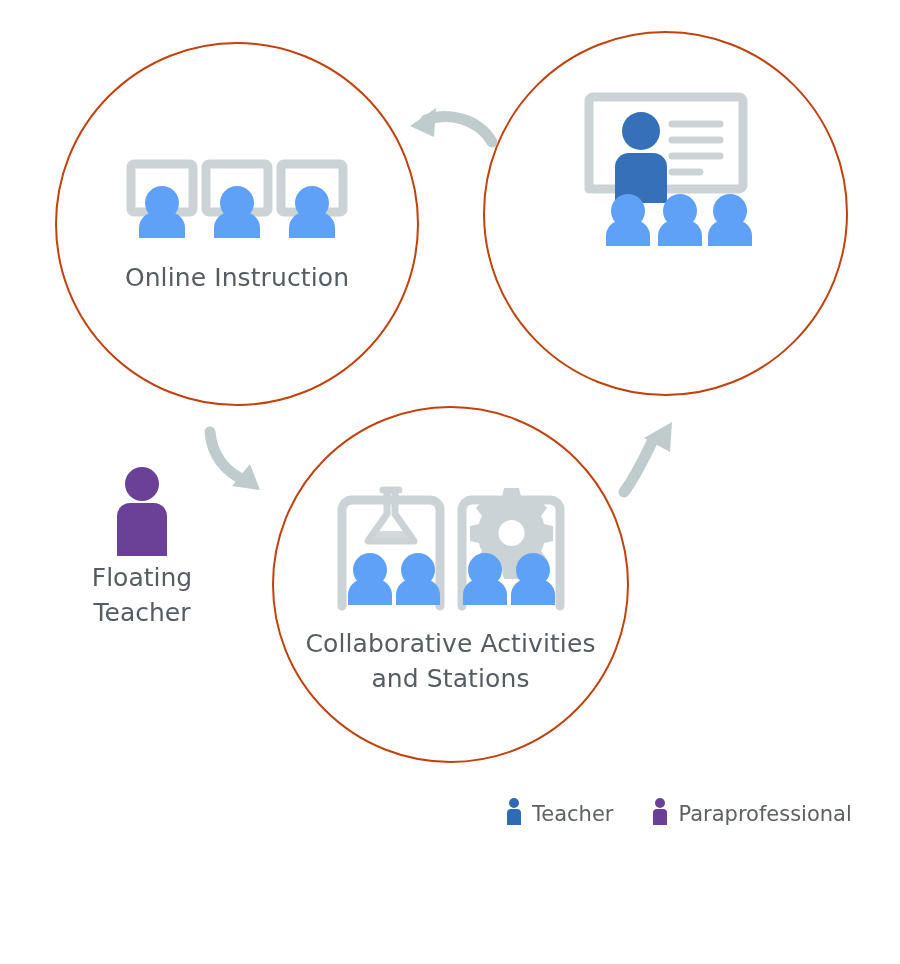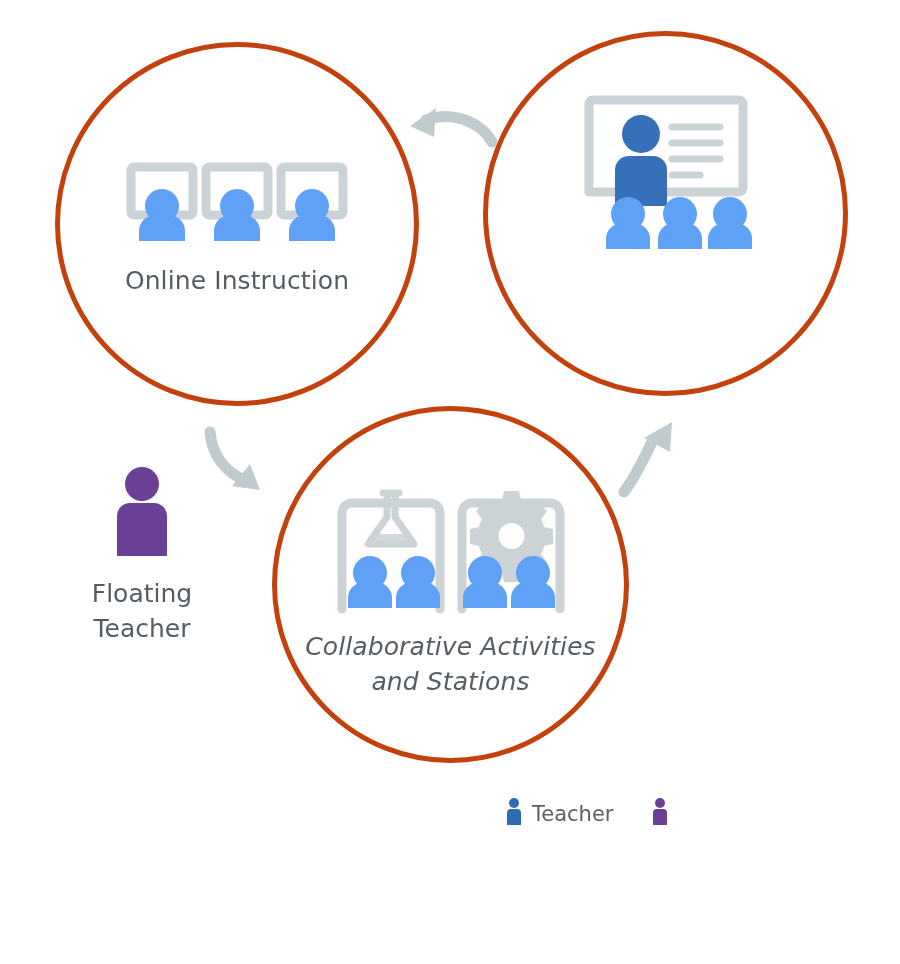--- a/index.html
+++ b/index.html
@@ -16,21 +16,21 @@
   #stage {
     position: relative;
     width: 900px;
     height: 964px;
     background: #ffffff;
   }
   .node-circle {
     position: absolute;
     border-radius: 50%;
     background: #ffffff;
-    border: 5px solid #c2410c;
+    border: 2px solid #c2410c;
     box-sizing: border-box;
     display: flex;
     flex-direction: column;
     align-items: center;
     justify-content: flex-start;
   }
   .node-label {
     color: #555d64;
     font-size: 25px;
     line-height: 35px;
@@ -51,37 +51,37 @@
   #circle-online .icon-wrap { margin-top: 110px; }
   #circle-online .node-label { margin-top: 22px; }
 
   #circle-teacher {
     left: 483px; top: 31px; width: 365px; height: 365px;
   }
   #circle-teacher .icon-wrap { margin-top: 58px; }
   #circle-teacher .node-label { margin-top: 18px; }
 
   #circle-collab {
-    left: 272px; top: 406px; width: 357px; height: 357px; font-style: italic;
+    left: 272px; top: 406px; width: 357px; height: 357px;
   }
   #circle-collab .icon-wrap { margin-top: 78px; }
   #circle-collab .node-label { margin-top: 14px; }
 
   
   #floating-teacher {
     position: absolute;
     left: 57px;
     top: 466px;
     width: 170px;
     display: flex;
     flex-direction: column;
     align-items: center;
   }
   #floating-teacher .ft-label {
-    margin-top: 16px;
+    margin-top: 0;
     color: #555d64;
     font-size: 25px;
     line-height: 35px;
     text-align: center;
     white-space: pre-line;
   }
 
   
   .arrow-svg { position: absolute; }
   #arrow-top    { left: 400px; top:  96px; }
@@ -242,16 +242,17 @@
     </div>
     <div class="legend-item">
       <span>
         <svg width="18" height="27" viewBox="0 0 18 27" xmlns="http://www.w3.org/2000/svg">
           <g fill="#6b3f96">
             <circle cx="9" cy="5" r="5"></circle>
             <path d="M2 27 V15 a4 4 0 0 1 4-4 h6 a4 4 0 0 1 4 4 V27 Z"></path>
           </g>
         </svg>
       </span>
+      <span class="legend-text">Paraprofessional</span>
     </div>
   </div>
 
 </div>
 
 </body></html>

